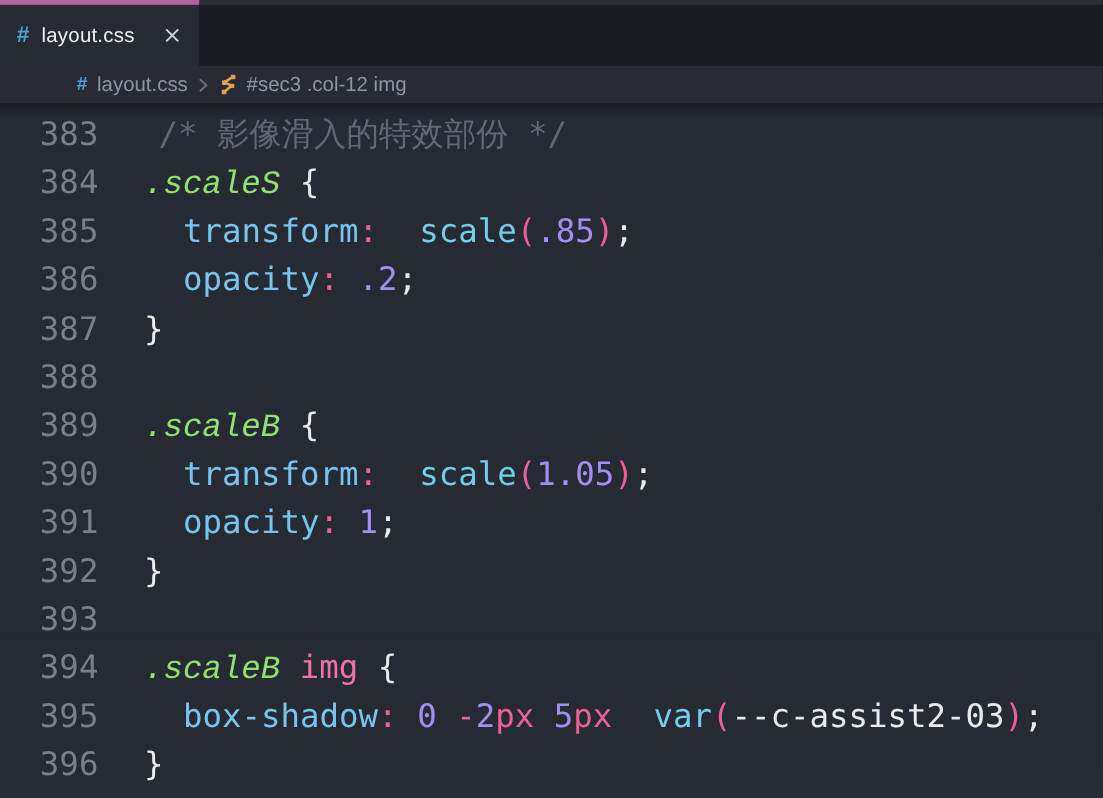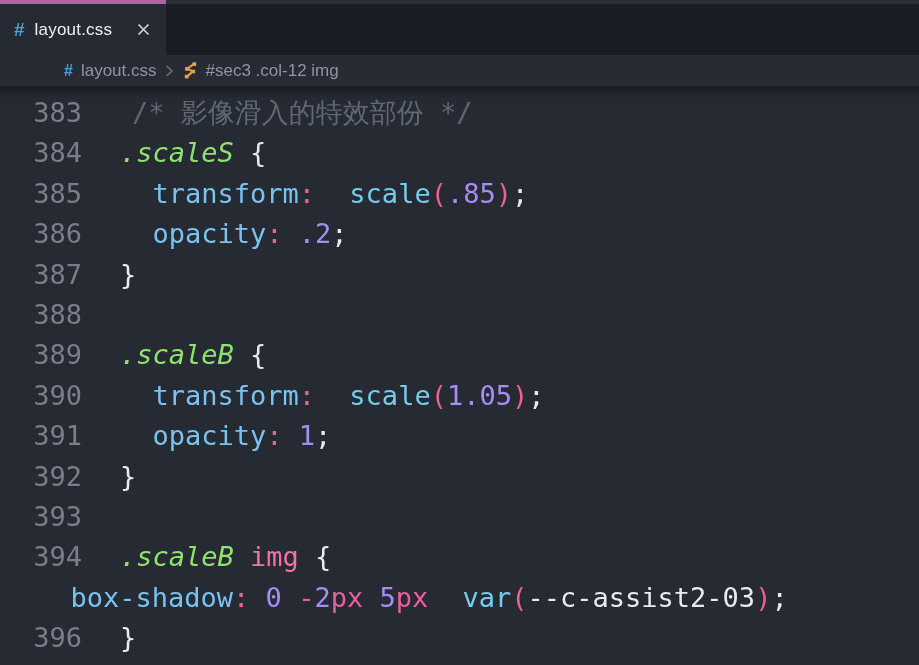--- a/index.html
+++ b/index.html
@@ -35,21 +35,21 @@
   .editor{position:relative;height:443px;background:var(--editor-bg);padding-top:7px;}
   .editor::before{content:"";position:absolute;top:0;left:0;right:0;height:13px;z-index:5;
                   background:linear-gradient(to bottom,rgba(0,0,0,.34),rgba(0,0,0,0));pointer-events:none;}
   .codearea{font-family:"DejaVu Sans Mono","Liberation Mono",monospace;font-size:27px;line-height:40.4px;}
   .line{display:flex;height:40.4px;}
   .ln{flex:0 0 82px;text-align:right;color:var(--gutter-fg);user-select:none;}
   .code{position:relative;flex:1;margin-left:38px;white-space:pre;color:var(--plain-fg);}
   .code span{position:relative;z-index:1;}
   .indent-block{position:absolute;left:0;top:0;bottom:0;width:33px;background:var(--indent-block);z-index:0;}
   .tk-c{color:var(--comment);margin-left:12px;}
-  .tk-sel{color:var(--selector-green);font-style:italic;}
+  .tk-sel{color:var(--selector-green);font-style:italic;font-family:Liberation Mono, monospace;}
   .tk-tag{color:var(--tag-pink);}
   .tk-prop{color:var(--property-blue);}
   .tk-fn{color:var(--function-blue);margin-left:18px;}
   .tk-pu{color:var(--punct-pink);}
   .tk-num{color:var(--number-purple);}
   .tk-pl{color:var(--plain-fg);}
 </style>
 </head>
 <body>
 
@@ -135,20 +135,21 @@
       </div>
       <div class="line">
         <span class="ln">393</span>
         <span class="code"></span>
       </div>
       <div class="line">
         <span class="ln">394</span>
         <span class="code"><span class="tk-sel">.scaleB</span><span class="tk-pl"> </span><span class="tk-tag">img</span><span class="tk-pl"> </span><span class="tk-pl">{</span></span>
       </div>
       <div class="line">
+        <span class="ln">395</span>
         <span class="code"><span class="indent-block"></span><span class="tk-pl">  </span><span class="tk-prop">box-shadow</span><span class="tk-pu">:</span><span class="tk-pl"> </span><span class="tk-num">0</span><span class="tk-pl"> </span><span class="tk-pu">-</span><span class="tk-num">2</span><span class="tk-pu">px</span><span class="tk-pl"> </span><span class="tk-num">5</span><span class="tk-pu">px</span><span class="tk-pl"> </span><span class="tk-fn">var</span><span class="tk-pu">(</span><span class="tk-pl">--c-assist2-03</span><span class="tk-pu">)</span><span class="tk-pl">;</span></span>
       </div>
       <div class="line">
         <span class="ln">396</span>
         <span class="code"><span class="tk-pl">}</span></span>
       </div>
     </div>
 </div>
 
 </body></html>

